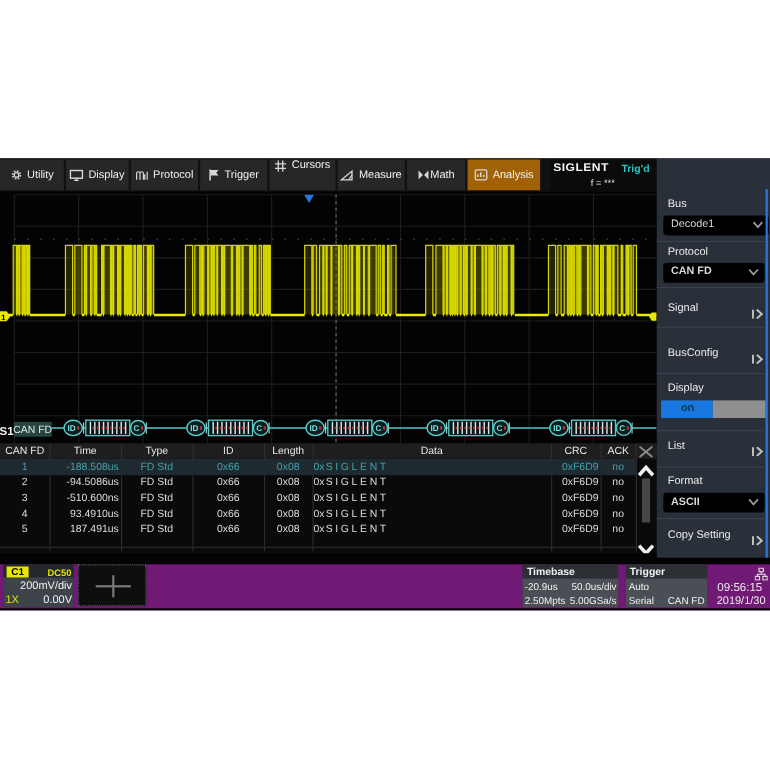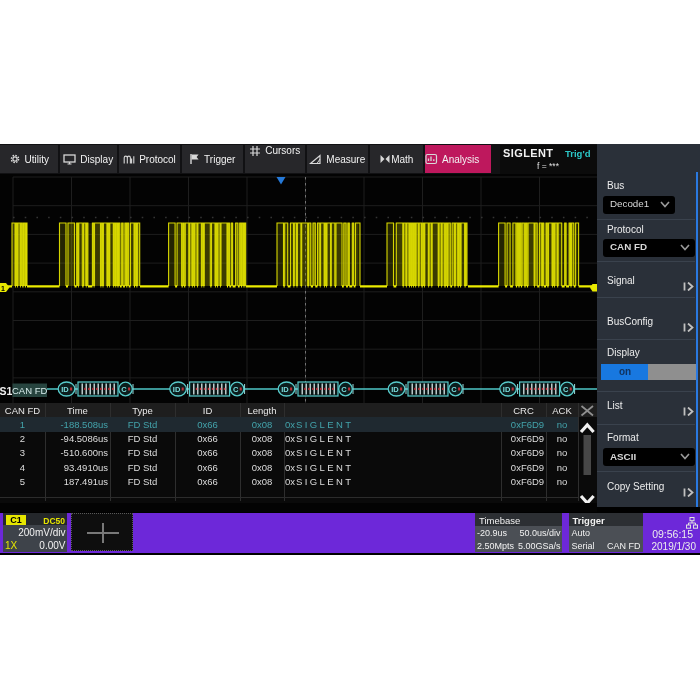--- a/index.html
+++ b/index.html
@@ -60,21 +60,21 @@
         <span style="font-size:10px;color:#f2f2f2">Measure</span>
       </div>
       <div style="position:absolute;left:369.5px;top:1px;width:53.5px;height:28px;background:#27272a;display:flex;align-items:center;justify-content:center;gap:0">
         <span style="display:flex">
           <svg width="12" height="12" viewBox="0 0 12 12">
             <path d="M1.5,2v8l4-4zM10.5,2v8l-4-4z" fill="#d8d8d8"></path>
           </svg>
         </span>
         <span style="font-size:10px;color:#f2f2f2">Math</span>
       </div>
-      <div style="position:absolute;left:425px;top:1px;width:66px;height:28px;background:#be185d;display:flex;align-items:center;gap:4px">
+      <div style="position:absolute;left:425px;top:1px;width:66px;height:28px;background:#a16207;display:flex;align-items:center;justify-content:center;gap:4px">
         <span style="display:flex">
           <svg width="13" height="12" viewBox="0 0 13 12">
             <rect x="1" y="1.5" width="10.5" height="9" rx="1.5" fill="none" stroke="#d8d8d8" stroke-width="1.2"></rect>
             <path d="M3.5,8V5.5M6,8V3.5M8.8,8V6.2" stroke="#d8d8d8" stroke-width="1.3"></path>
           </svg>
         </span>
         <span style="font-size:10px;color:#f2f2f2">Analysis</span>
       </div>
     </div>
 <div style="position:absolute;left:500px;top:0.5px;width:97px;height:29.5px;background:#0b0b0b">
@@ -189,20 +189,21 @@
       <text x="565.6" y="392" font-size="7.5" font-weight="bold" fill="#7adcdc" text-anchor="middle">C</text>
       <rect x="569.7" y="387.5" width="2" height="3" fill="#c03038"></rect>
 </svg>
 <div style="position:absolute;left:0;top:259px;width:597px;height:100px;background:#0a0a0a;font-size:9.5px">
       <div style="position:absolute;left:0;top:0;width:597px;height:14.3px;background:#1e1e1e"></div>
       <div style="position:absolute;left:0px;top:1.5px;width:45px;text-align:center;color:#e8e8e8">CAN FD</div>
       <div style="position:absolute;left:45px;top:1.5px;width:65px;text-align:center;color:#e8e8e8">Time</div>
       <div style="position:absolute;left:110px;top:1.5px;width:65px;text-align:center;color:#e8e8e8">Type</div>
       <div style="position:absolute;left:175px;top:1.5px;width:65px;text-align:center;color:#e8e8e8">ID</div>
       <div style="position:absolute;left:240px;top:1.5px;width:44px;text-align:center;color:#e8e8e8">Length</div>
+      <div style="position:absolute;left:284px;top:1.5px;width:217px;text-align:center;color:#e8e8e8">Data</div>
       <div style="position:absolute;left:501px;top:1.5px;width:45px;text-align:center;color:#e8e8e8">CRC</div>
       <div style="position:absolute;left:546px;top:1.5px;width:32px;text-align:center;color:#e8e8e8">ACK</div>
       <div style="position:absolute;left:45px;top:0;width:1px;height:98px;background:#2e2e2e"></div>
       <div style="position:absolute;left:110px;top:0;width:1px;height:98px;background:#2e2e2e"></div>
       <div style="position:absolute;left:175px;top:0;width:1px;height:98px;background:#2e2e2e"></div>
       <div style="position:absolute;left:240px;top:0;width:1px;height:98px;background:#2e2e2e"></div>
       <div style="position:absolute;left:284px;top:0;width:1px;height:98px;background:#2e2e2e"></div>
       <div style="position:absolute;left:501px;top:0;width:1px;height:98px;background:#2e2e2e"></div>
       <div style="position:absolute;left:546px;top:0;width:1px;height:98px;background:#2e2e2e"></div>
       <div style="position:absolute;left:578px;top:0;width:1px;height:98px;background:#2e2e2e"></div>
@@ -250,21 +251,21 @@
       <div style="position:absolute;left:0;top:94px;width:578px;height:1px;background:#2c2c2c"></div>
       <svg style="position:absolute;left:578px;top:0" width="19" height="100" viewBox="0 0 19 100">
         <path d="M3.5,3L15,12.5M15,3L3.5,12.5" stroke="#909090" stroke-width="1.7"></path>
         <path d="M3,29L9.3,22L15.6,29" stroke="#f0f0f0" stroke-width="3.2" fill="none"></path>
         <rect x="5.5" y="32" width="7.5" height="40" fill="#474747"></rect>
         <path d="M3,93L9.3,100L15.6,93" stroke="#f0f0f0" stroke-width="3.2" fill="none"></path>
       </svg>
     </div>
 <div style="position:absolute;left:597px;top:0;width:103px;height:363px;background:#2a3039;font-family:'Liberation Sans',sans-serif">
 <div style="position:absolute;left:10px;top:36px;font-size:10px;color:#ececec">Bus</div>
-<div style="position:absolute;left:6px;top:51.5px;width:72px;height:18px;background:#000;border-radius:3px">
+<div style="position:absolute;left:6px;top:51.5px;width:96px;height:18px;background:#000;border-radius:3px">
 <span style="position:absolute;left:7px;top:2.5px;font-size:9.8px;font-weight:normal;color:#d8d8d8">Decode1</span>
 <span style="position:absolute;right:5px;top:5px;display:flex">
           <svg width="10" height="7" viewBox="0 0 10 7">
             <path d="M1,1L5,5.5L9,1" fill="none" stroke="#9a9a9a" stroke-width="1.6"></path>
           </svg>
         </span>
       </div>
 <div style="position:absolute;left:10px;top:80px;font-size:10px;color:#ececec">Protocol</div>
 <div style="position:absolute;left:6px;top:94.5px;width:92px;height:18px;background:#000;border-radius:3px">
 <span style="position:absolute;left:7px;top:2.5px;font-size:9.8px;font-weight:bold;color:#d8d8d8">CAN FD</span>
@@ -309,36 +310,36 @@
         </svg></div>
 <div style="position:absolute;left:98.5px;top:28px;width:2.5px;height:335px;background:#2a79e0"></div>
 <div style="position:absolute;left:0;top:74.5px;width:98px;height:1px;background:#3a424d"></div>
       <div style="position:absolute;left:0;top:117px;width:98px;height:1px;background:#3a424d"></div>
       <div style="position:absolute;left:0;top:152.5px;width:98px;height:1px;background:#3a424d"></div>
       <div style="position:absolute;left:0;top:195px;width:98px;height:1px;background:#3a424d"></div>
       <div style="position:absolute;left:0;top:247px;width:98px;height:1px;background:#3a424d"></div>
       <div style="position:absolute;left:0;top:280px;width:98px;height:1px;background:#3a424d"></div>
       <div style="position:absolute;left:0;top:327px;width:98px;height:1px;background:#3a424d"></div>
     </div>
-<div style="position:absolute;left:0;top:368.5px;width:700px;height:40px;background:#6d28d9">
+<div style="position:absolute;left:0;top:368.5px;width:700px;height:40px;background:#701a75">
 <div style="position:absolute;left:3px;top:0.5px;width:64px;height:39px;background:#24272b">
  <div style="position:absolute;left:0;top:12px;width:64px;height:27px;background:#3e434a"></div>
  <div style="position:absolute;left:3px;top:1.5px;width:20px;height:10px;background:#e6e600;text-align:center;font-size:9px;font-weight:bold;color:#000">C1</div>
  <div style="position:absolute;right:2px;top:2.5px;font-size:8.5px;font-weight:bold;color:#e6e600">DC50</div>
  <div style="position:absolute;right:1.5px;top:14px;font-size:10px;color:#f2f2f2">200mV/div</div>
  <div style="position:absolute;left:2px;top:27px;font-size:10px;font-weight:normal;color:#e6e600">1X</div>
  <div style="position:absolute;right:1.5px;top:26.5px;font-size:10px;color:#f2f2f2">0.00V</div>
 </div>
 <div style="position:absolute;left:70.5px;top:0.5px;width:62px;height:38px;border:1px dotted #585858;background:#0e0e0e">
  <div style="position:absolute;left:15px;top:18px;width:32px;height:2px;background:#787878"></div>
  <div style="position:absolute;left:30px;top:9px;width:2px;height:20px;background:#787878"></div>
 </div>
 <div style="position:absolute;left:475px;top:0.5px;width:86.5px;height:39px;background:#2c2f33">
  <div style="position:absolute;left:0;top:12.5px;width:86.5px;height:26.5px;background:#4b4f55"></div>
- <div style="position:absolute;left:4px;top:1.5px;font-size:9.5px;font-weight:normal;color:#f2f2f2">Timebase</div>
+ <div style="position:absolute;left:4px;top:1.5px;font-size:9.5px;font-weight:bold;color:#f2f2f2">Timebase</div>
  <div style="position:absolute;left:2px;top:15px;font-size:9px;color:#f2f2f2">-20.9us</div>
  <div style="position:absolute;right:1px;top:15px;font-size:9px;color:#f2f2f2">50.0us/div</div>
  <div style="position:absolute;left:2px;top:27.5px;font-size:9px;color:#f2f2f2">2.50Mpts</div>
  <div style="position:absolute;right:1px;top:27.5px;font-size:9px;color:#f2f2f2">5.00GSa/s</div>
 </div>
 <div style="position:absolute;left:568.5px;top:0.5px;width:74px;height:39px;background:#2c2f33">
  <div style="position:absolute;left:0;top:12.5px;width:74px;height:26.5px;background:#4b4f55"></div>
  <div style="position:absolute;left:4px;top:1.5px;font-size:9.5px;font-weight:bold;color:#f2f2f2">Trigger</div>
  <div style="position:absolute;left:3px;top:15px;font-size:9px;color:#f2f2f2">Auto</div>
  <div style="position:absolute;left:3px;top:27.5px;font-size:9px;color:#f2f2f2">Serial</div>

